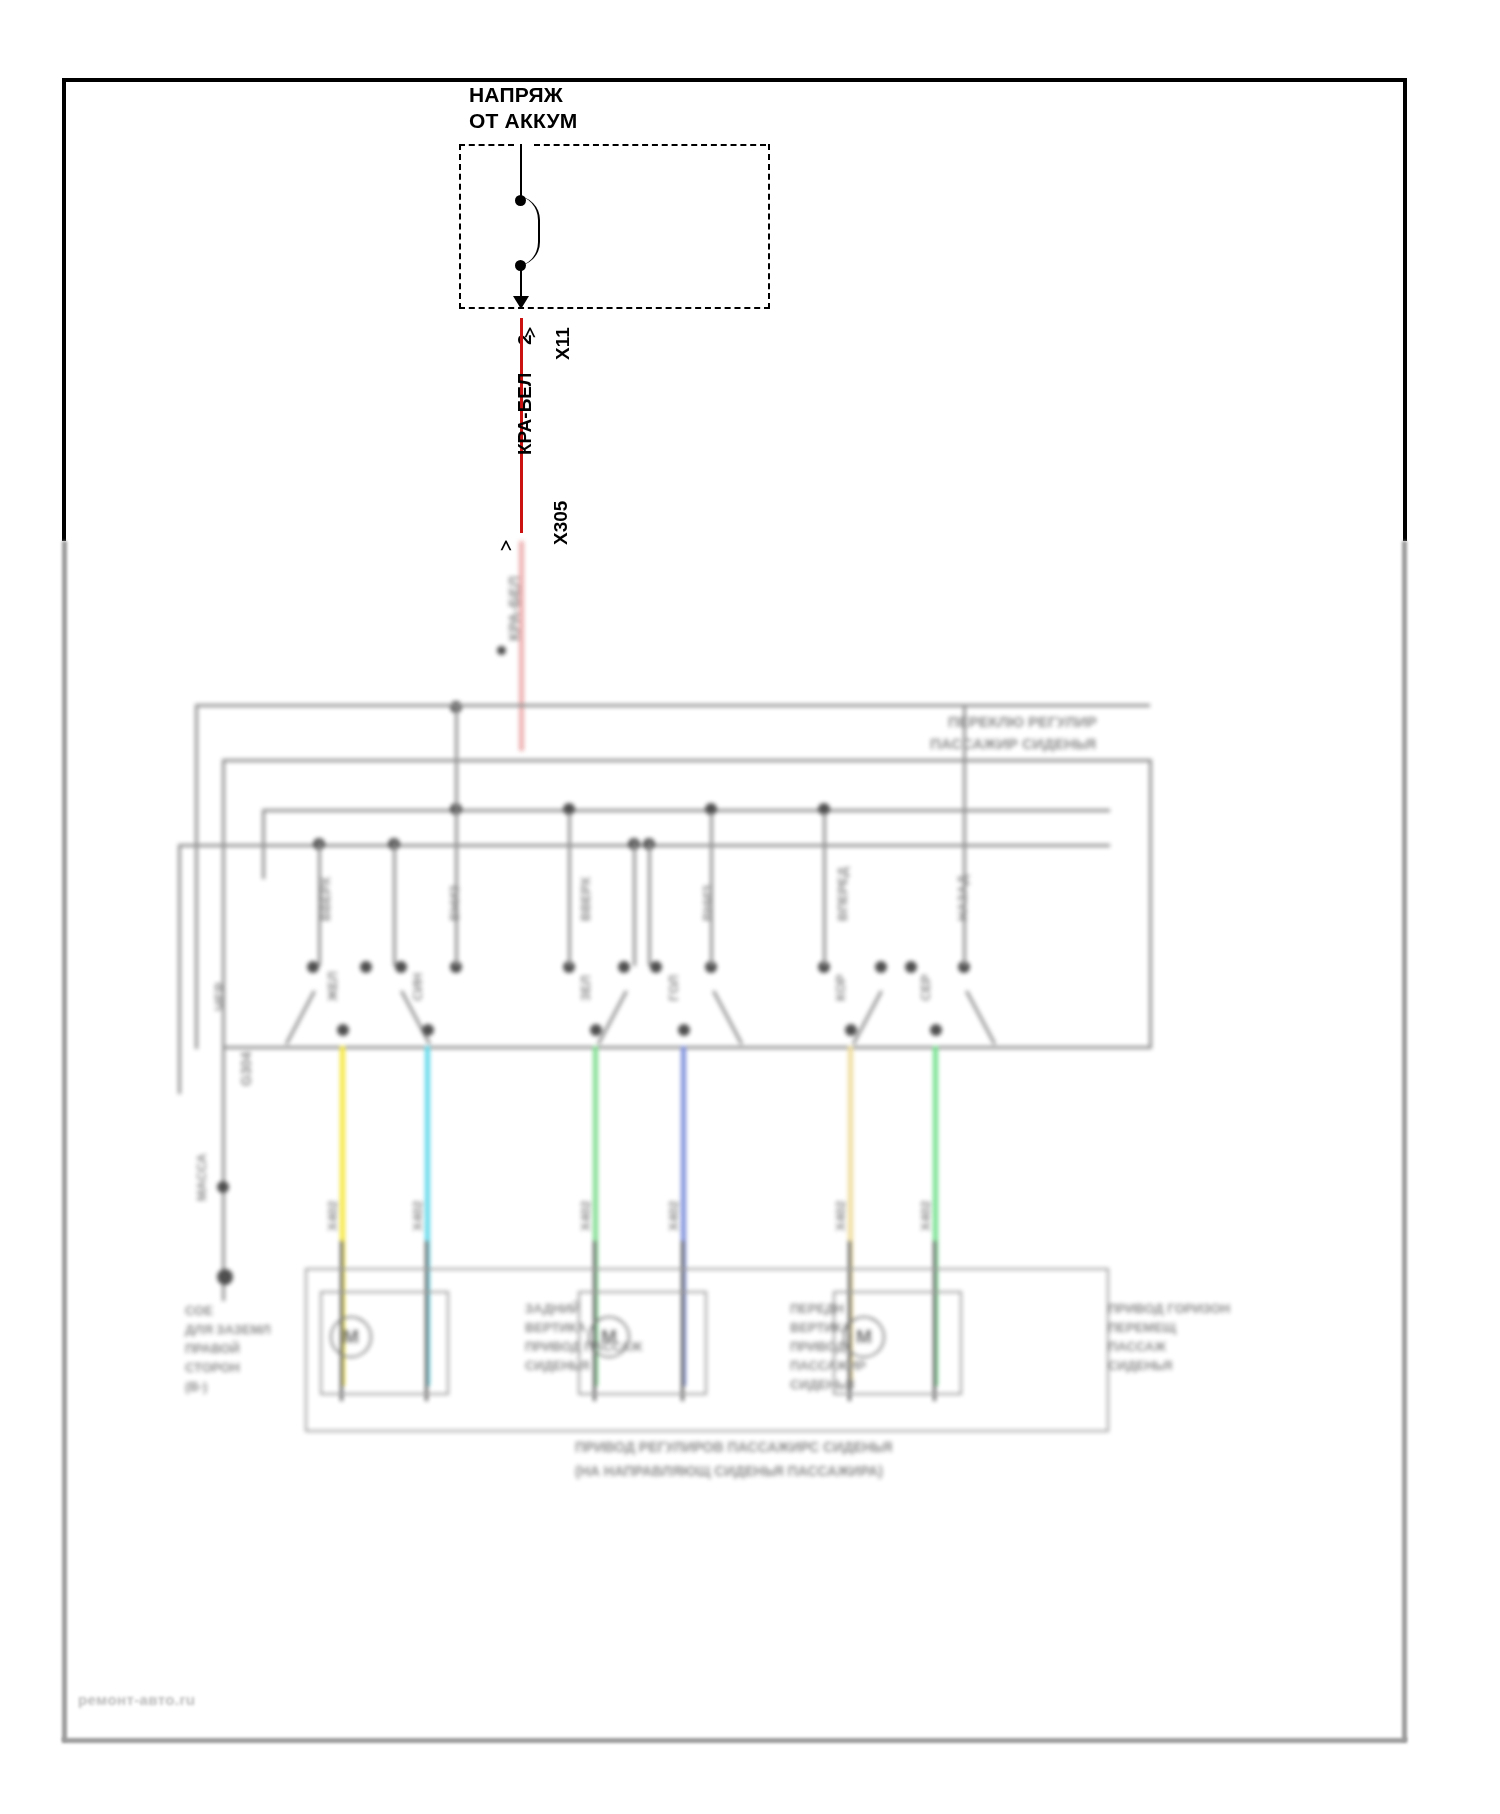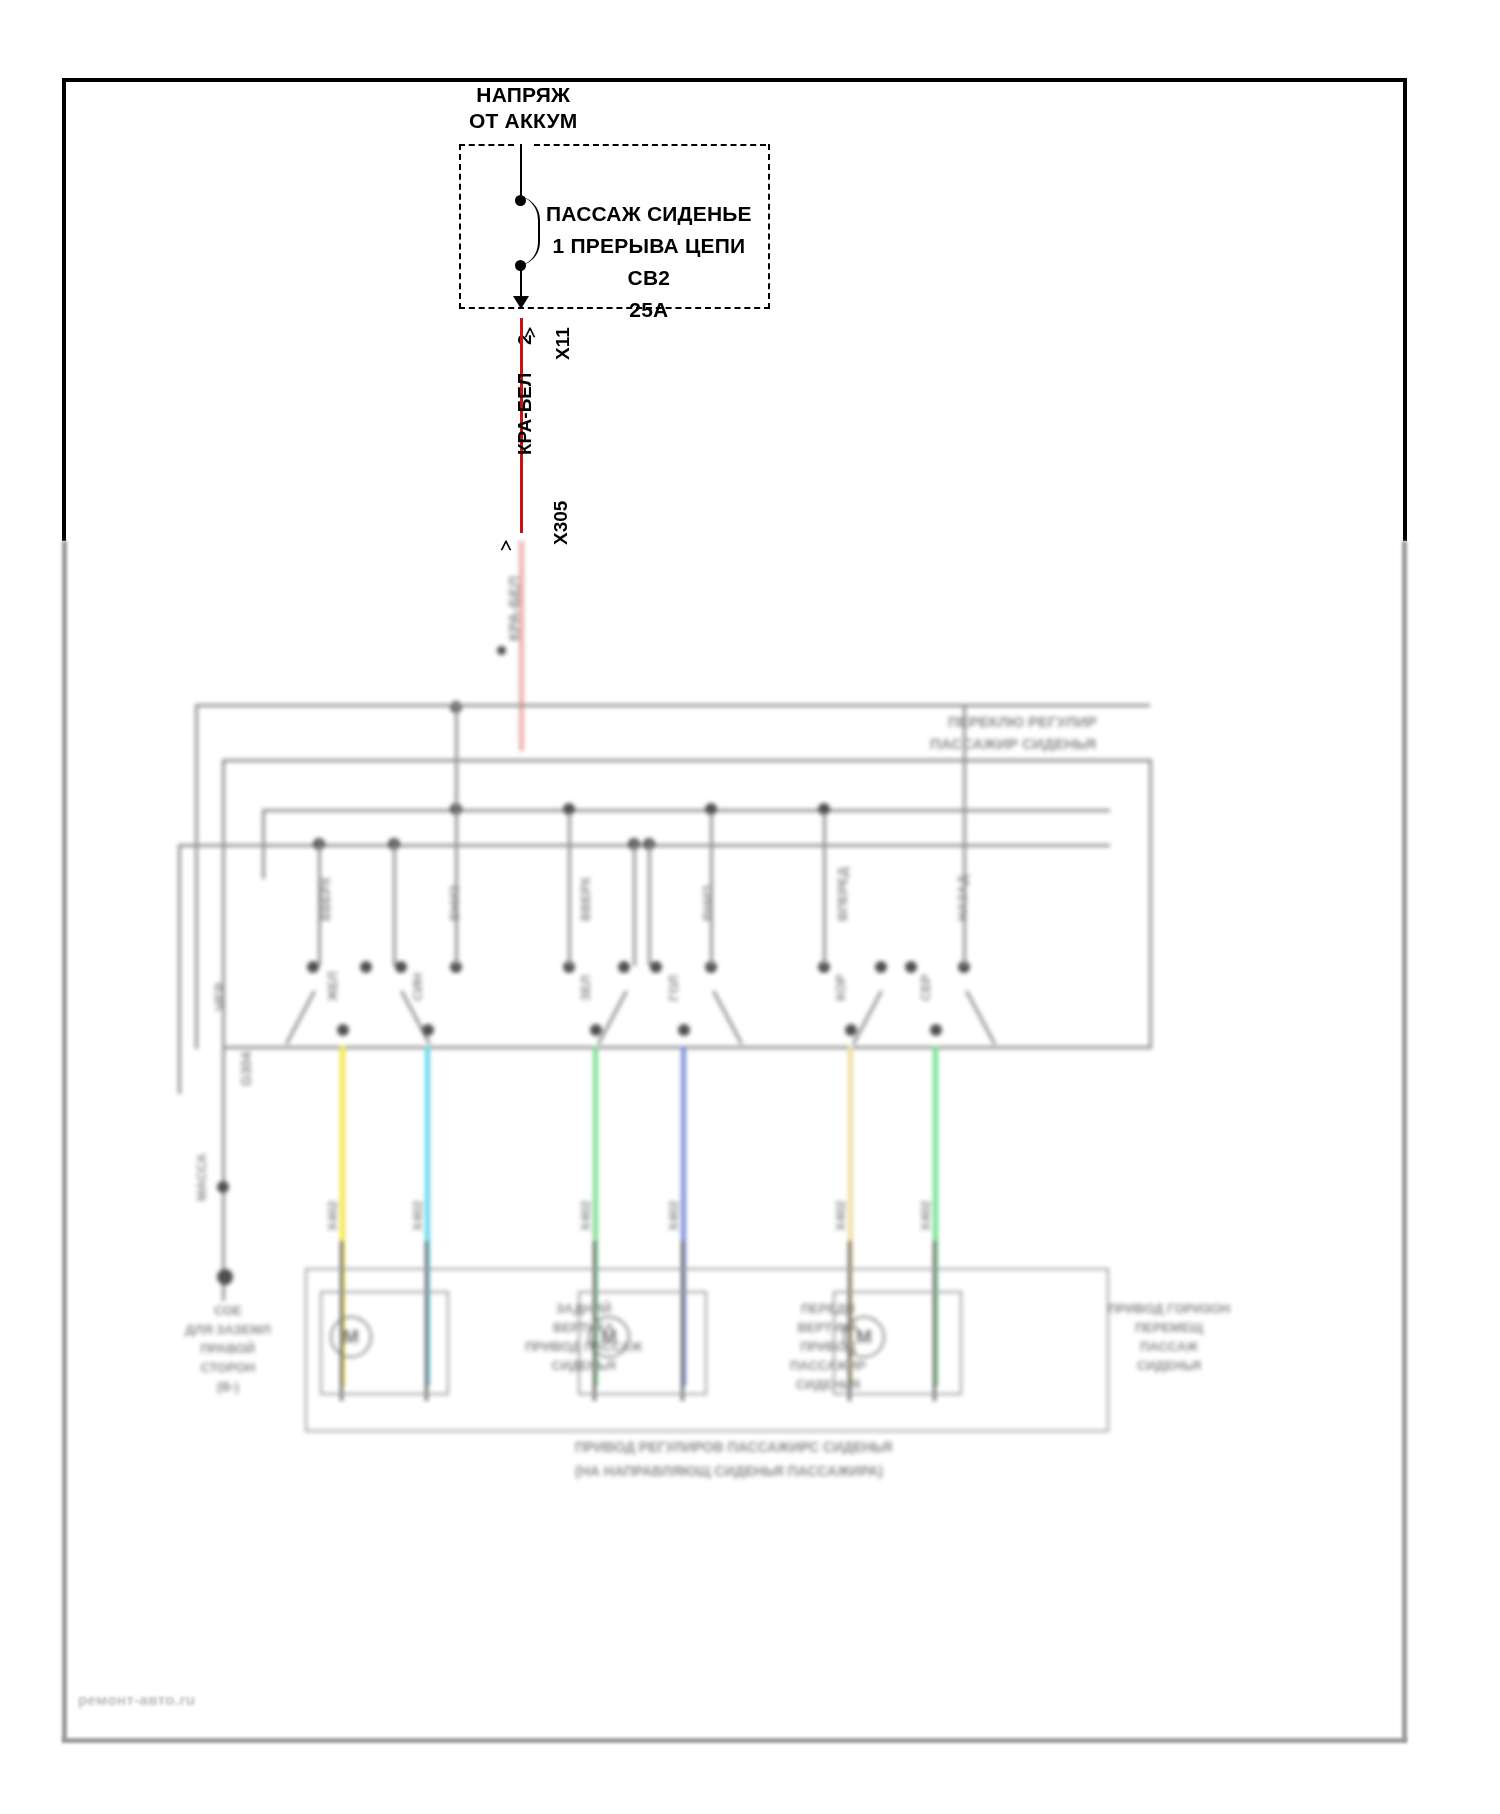--- a/index.html
+++ b/index.html
@@ -1,19 +1,19 @@
 <!DOCTYPE html>
 <html><head>
 <meta charset="utf-8">
 <title>Wiring Diagram</title>
 <style>
   html,body{margin:0;padding:0;background:#ffffff;}
   body{width:1500px;height:1814px;position:relative;font-family:"Liberation Sans",sans-serif;overflow:hidden;}
 
-  .page{position:absolute;left:0;top:0;width:1500px;height:1814px;background:#ffffff;text-align:center;}
+  .page{position:absolute;left:0;top:0;width:1500px;height:1814px;background:#ffffff;}
 
   
   .frame-top{position:absolute;left:62px;top:78px;width:1345px;height:4px;background:#000;}
   .frame-left-sharp{position:absolute;left:62px;top:78px;width:4px;height:463px;background:#000;}
   .frame-right-sharp{position:absolute;left:1403px;top:78px;width:4px;height:463px;background:#000;}
   .frame-left-blur{position:absolute;left:62px;top:541px;width:5px;height:1200px;background:#9a9a9a;filter:blur(1.6px);}
   .frame-right-blur{position:absolute;left:1402px;top:541px;width:5px;height:1200px;background:#9a9a9a;filter:blur(1.6px);}
   .frame-bottom-blur{position:absolute;left:62px;top:1738px;width:1345px;height:5px;background:#9a9a9a;filter:blur(1.6px);}
 
   
@@ -80,24 +80,20 @@
   <div class="dashbox-top-l"></div>
   <div class="dashbox-top-r"></div>
 
   <div class="v-wire" style="left:520px;top:144px;height:56px;"></div>
   <div class="node" style="left:515px;top:195px;"></div>
   <div class="breaker-arc"></div>
   <div class="node" style="left:515px;top:260px;"></div>
   <div class="v-wire" style="left:520px;top:266px;height:38px;"></div>
   <div class="arrow-down" style="left:513px;top:296px;"></div>
 
-  <div class="t t-cb">ПАССАЖ СИДЕНЬЕ
-1 ПРЕРЫВА ЦЕПИ
-CB2
-25A</div>
 
   <div class="chev" style="left:524px;top:305px;">‸</div>
   <div class="vlabel" style="left:514px;top:345px;font-size:19px;">2</div>
   <div class="vlabel" style="left:552px;top:360px;font-size:19px;">X11</div>
 
   <div class="redwire"></div>
   <div class="vlabel" style="left:514px;top:455px;font-size:19px;">КРА-БЕЛ</div>
 
   <div class="chev" style="left:500px;top:518px;">‸</div>
   <div class="vlabel" style="left:550px;top:545px;font-size:19px;">X305</div>

